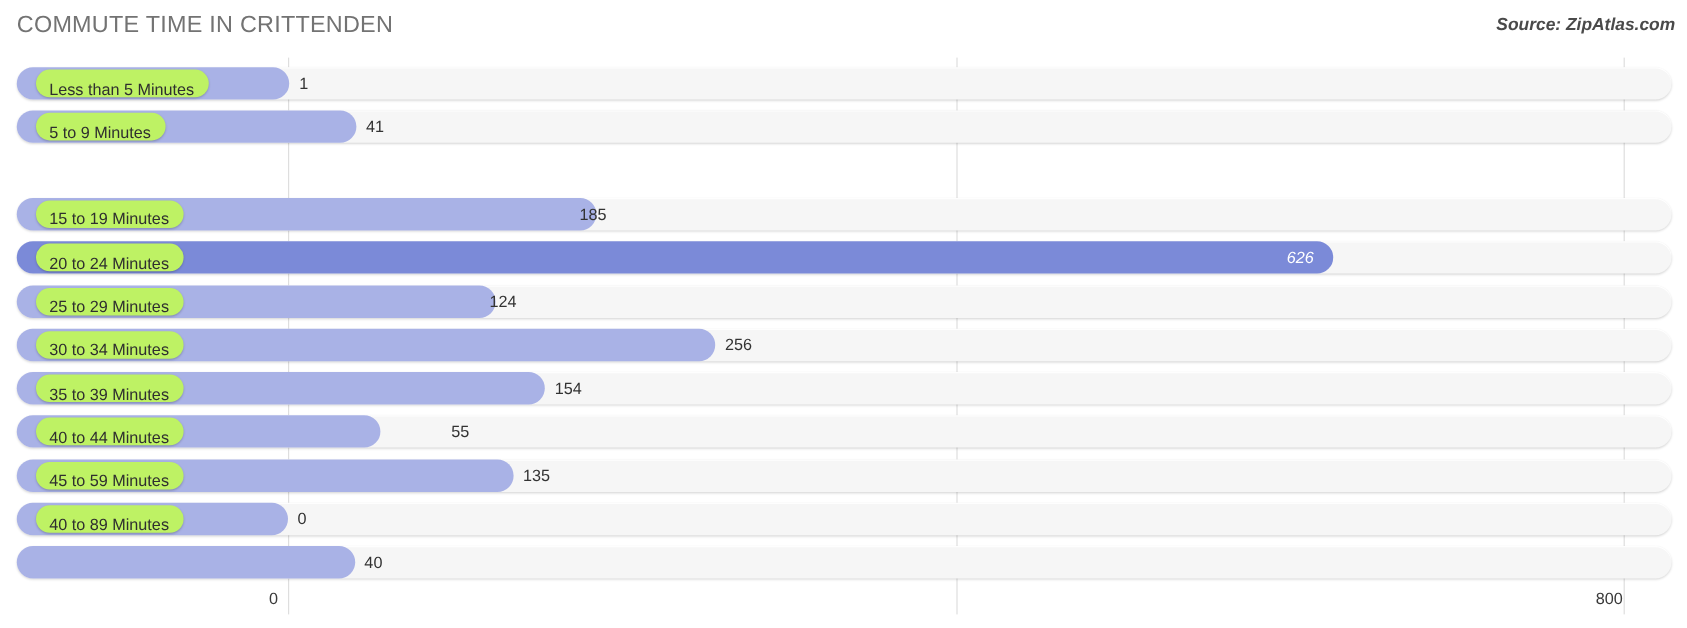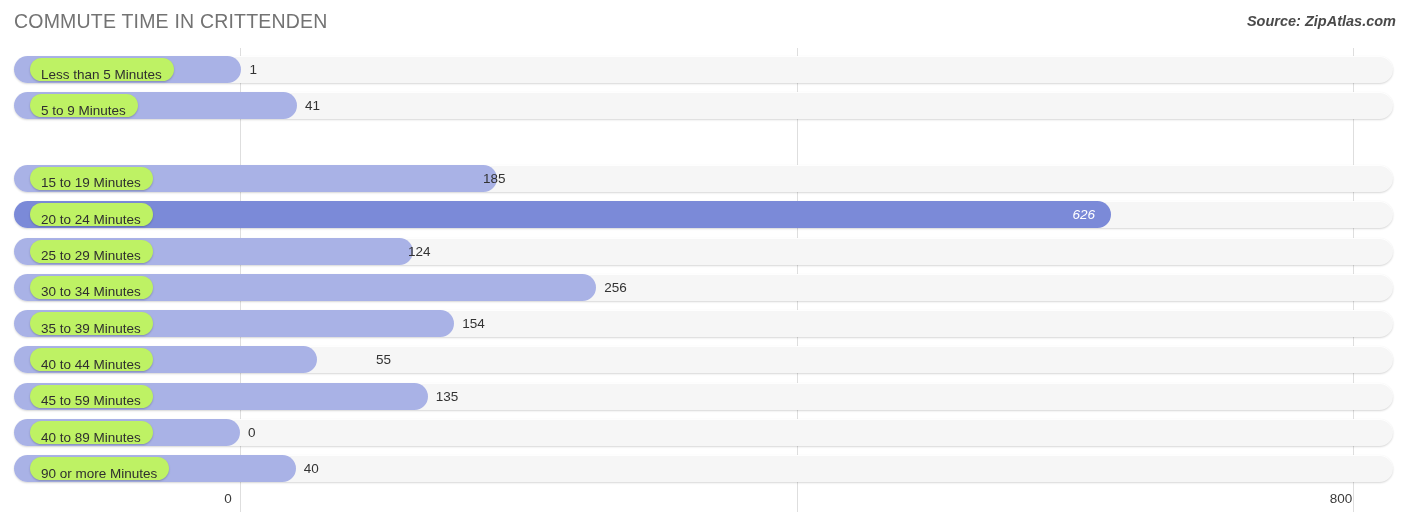--- a/index.html
+++ b/index.html
@@ -243,23 +243,20 @@
         <div class="track"></div>
         <div class="bar" style="width: 226px;"></div>
         <div class="pill">
           <span class="pill-label">40 to 89 Minutes</span>
         </div>
         <div class="value" style="left: 234px;">0</div>
       </div>
       <div class="row" style="top: 407.3px;">
         <div class="track"></div>
         <div class="bar" style="width: 281.65px;"></div>
-        <div class="pill">
-          <span class="pill-label">90 or more Minutes</span>
-        </div>
         <div class="value" style="left: 289.65px;">40</div>
       </div>
     </div>
 </div>
 
 <div id="axis">
     <div class="tick-mark" style="left: 240px;"></div>
     <div class="tick-label" style="left: 228px;">0</div>
     <div class="tick-mark" style="left: 796.5px;"></div>
     <div class="tick-label" style="left: 784.5px; margin-top: 36px;">400</div>

